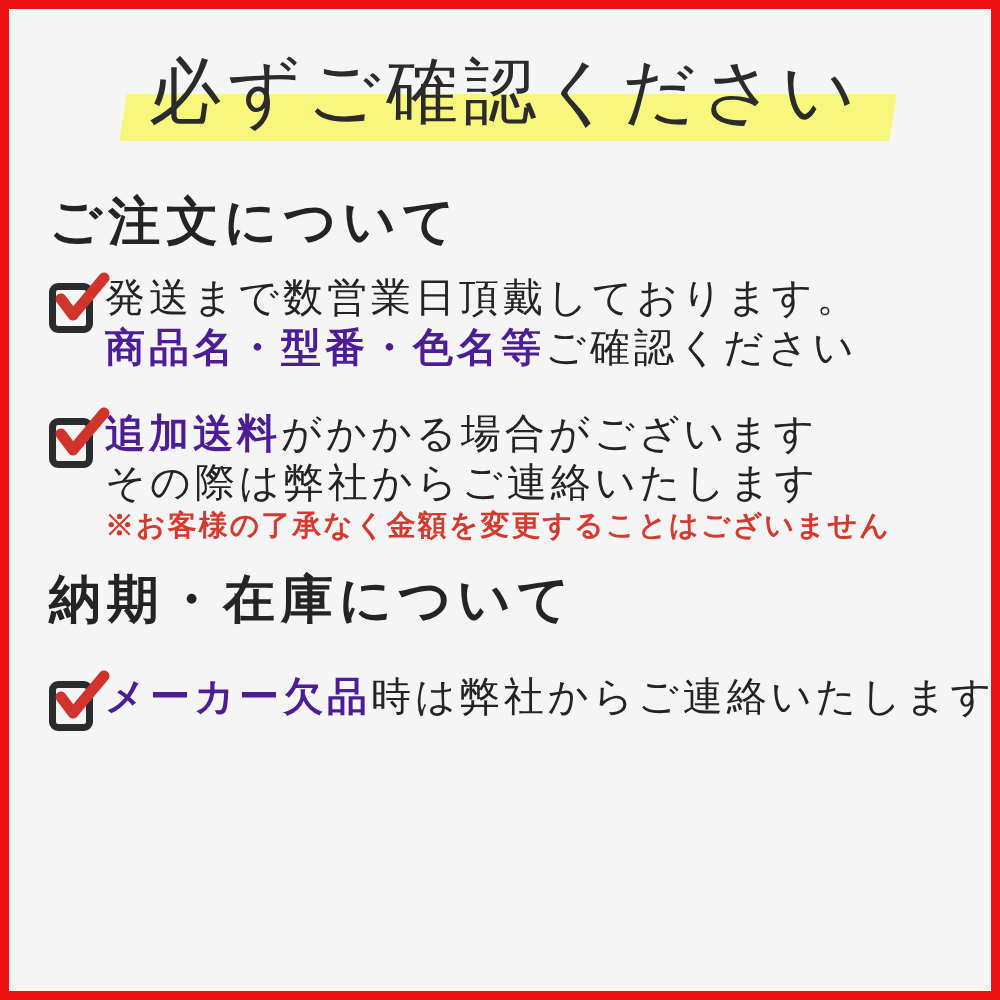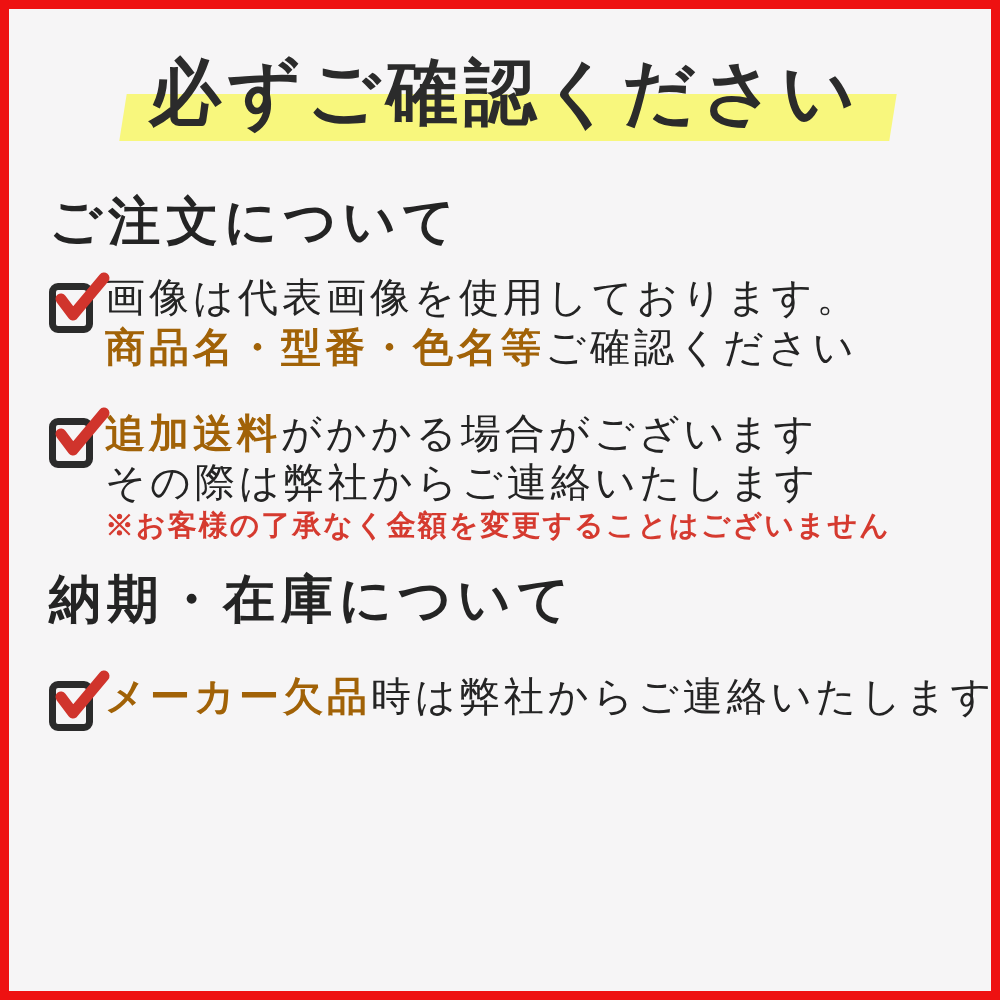--- a/index.html
+++ b/index.html
@@ -19,21 +19,21 @@
   .title-row{text-align:center;margin-top:36px;height:104px;}
   .title-wrap{position:relative;display:inline-block;padding:0 10px;}
   .title-highlight{
     position:absolute;left:-16px;right:-22px;top:52%;height:50%;
     background:#f8f77d;
     transform:skewX(-9deg);
     z-index:0;
   }
   .title-text{
     position:relative;z-index:1;
-    font-size:72px;font-weight:700;letter-spacing:6px;
+    font-size:72px;font-weight:400;letter-spacing:6px;
     color:#2b2b2b;line-height:1.3;white-space:nowrap;
   }
 
   
   .section-heading{
     font-size:52px;font-weight:700;letter-spacing:6px;
     color:#242424;line-height:1.15;white-space:nowrap;
   }
   .heading-1{margin-top:42px;}
   .heading-2{margin-top:26px;}
@@ -52,21 +52,21 @@
     border:7px solid #2b2b2b;border-radius:9px;background:transparent;
   }
   .checkbox svg{position:absolute;left:5px;top:-6px;overflow:visible;}
 
   .item-text{flex:1 1 auto;}
   .line{
     font-size:40px;letter-spacing:4px;line-height:1.23;
     color:#242424;white-space:nowrap;
   }
   .seg{color:#242424;}
-  .seg.em{color:#a16207;font-weight:700;margin-top:20px;}
+  .seg.em{color:#4c1d95;font-weight:700;margin-top:20px;}
   .line.note{
     font-size:29px;letter-spacing:2px;color:#d53a2f;font-weight:700;
   }
   .line.note .seg{color:#d53a2f;}
 </style>
 </head>
 <body>
 
 <div class="content">
 
@@ -80,21 +80,21 @@
   <div class="section-heading heading-1">ご注文について</div>
 
   <div class="item item-1">
     <span class="checkbox">
       <span class="box"></span>
       <svg width="56" height="48" viewBox="0 0 56 48">
         <path d="M7 26 L19 42 L50 5" fill="none" stroke="#d0342c" stroke-width="11" stroke-linecap="round" stroke-linejoin="round"></path>
       </svg>
     </span>
     <div class="item-text">
-      <div class="line"><span class="seg">画像は代表画像を使用しております。</span></div>
+      <div class="line"><span class="seg">発送まで数営業日頂戴しております。</span></div>
       <div class="line"><span class="seg em">商品名・型番・色名等</span><span class="seg">ご確認ください</span></div>
     </div>
   </div>
 
 
   <div class="item item-3">
     <span class="checkbox">
       <span class="box"></span>
       <svg width="56" height="48" viewBox="0 0 56 48">
         <path d="M7 26 L19 42 L50 5" fill="none" stroke="#d0342c" stroke-width="11" stroke-linecap="round" stroke-linejoin="round"></path>

